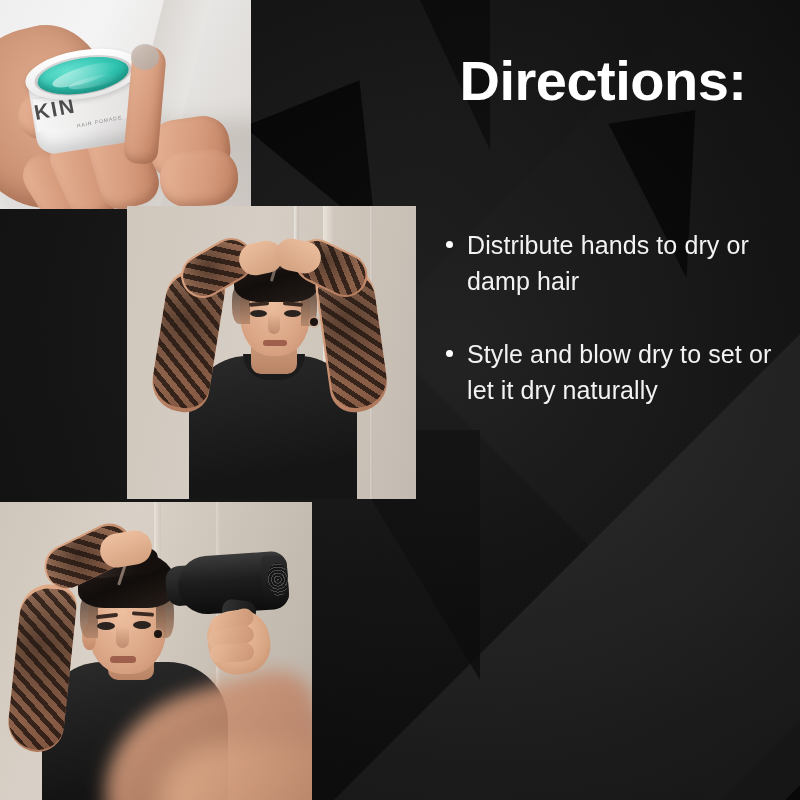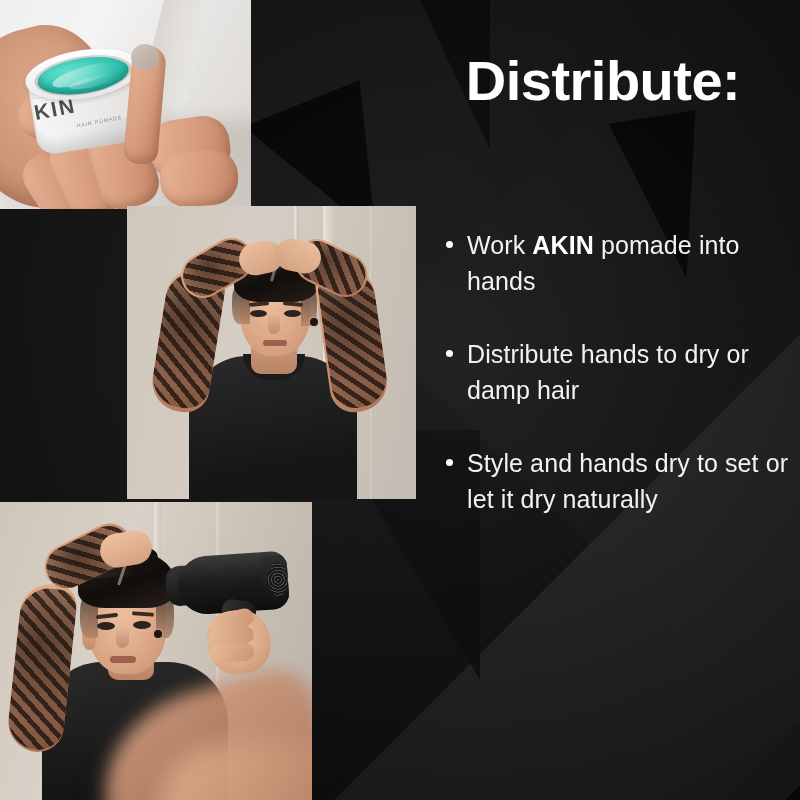--- a/index.html
+++ b/index.html
@@ -627,35 +627,31 @@
     <div class="d-grip-f gf1"></div>
     <div class="d-grip-f gf2"></div>
     <div class="d-grip-f gf3"></div>
 
     <div class="blur-arm"></div>
     <div class="blur-arm2"></div>
   </div>
 
   <div id="copy">
 
-    <div id="headline">Distribute:</div>
+    <div id="headline">Directions:</div>
 
     <div id="bullets">
 
-      <div class="bullet">
-        <span class="bullet-dot"></span>
-        <span class="bullet-text"><span>Work </span><b>AKIN</b><span> pomade into hands</span></span>
-      </div>
 
       <div class="bullet">
         <span class="bullet-dot"></span>
         <span class="bullet-text"><span>Distribute hands to dry or damp hair</span><b></b><span></span></span>
       </div>
 
       <div class="bullet">
         <span class="bullet-dot"></span>
-        <span class="bullet-text"><span>Style and hands dry to set or let it dry naturally</span><b></b><span></span></span>
+        <span class="bullet-text"><span>Style and blow dry to set or let it dry naturally</span><b></b><span></span></span>
       </div>
 
     </div>
   </div>
 
 </div>
 
 </body></html>

